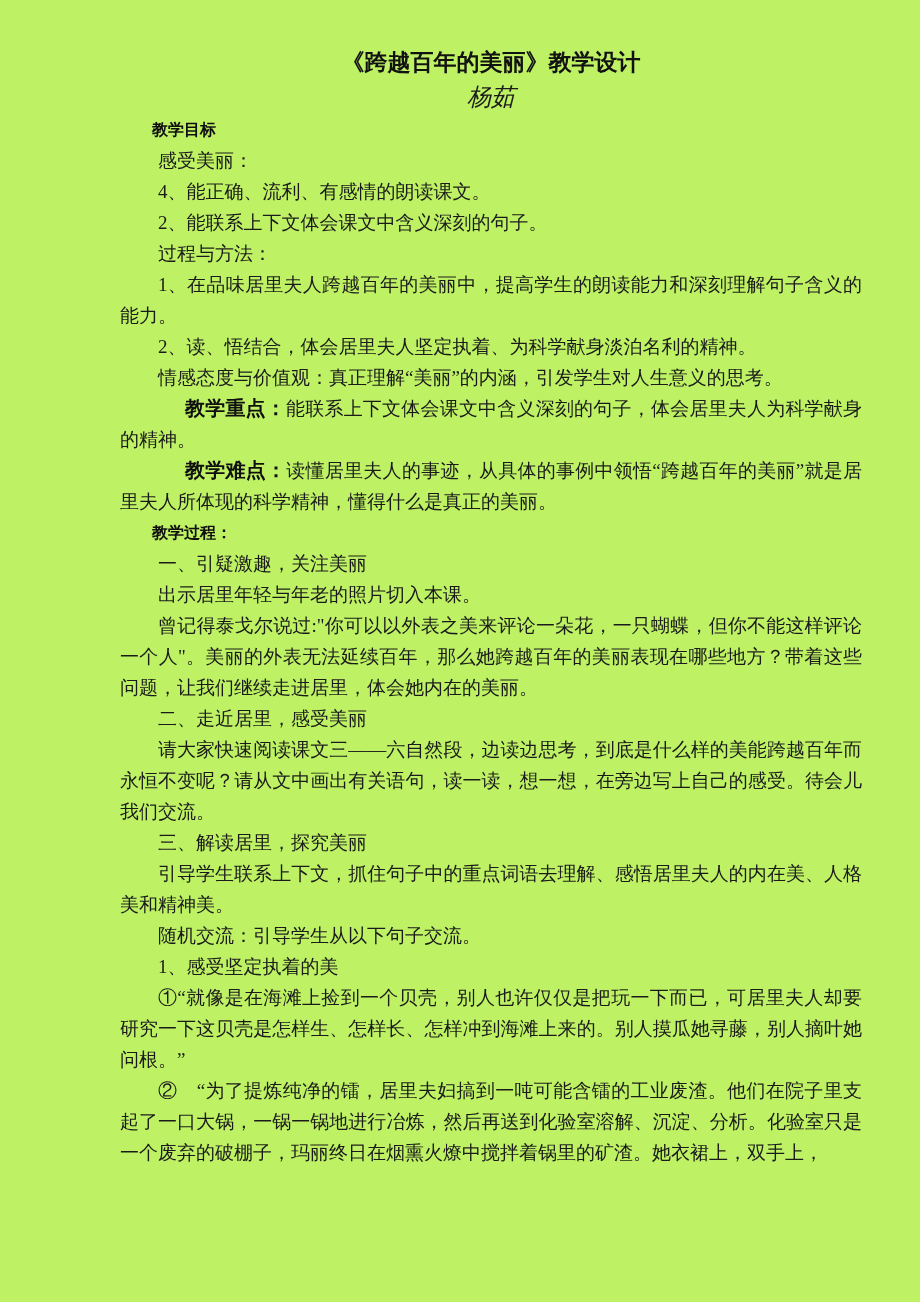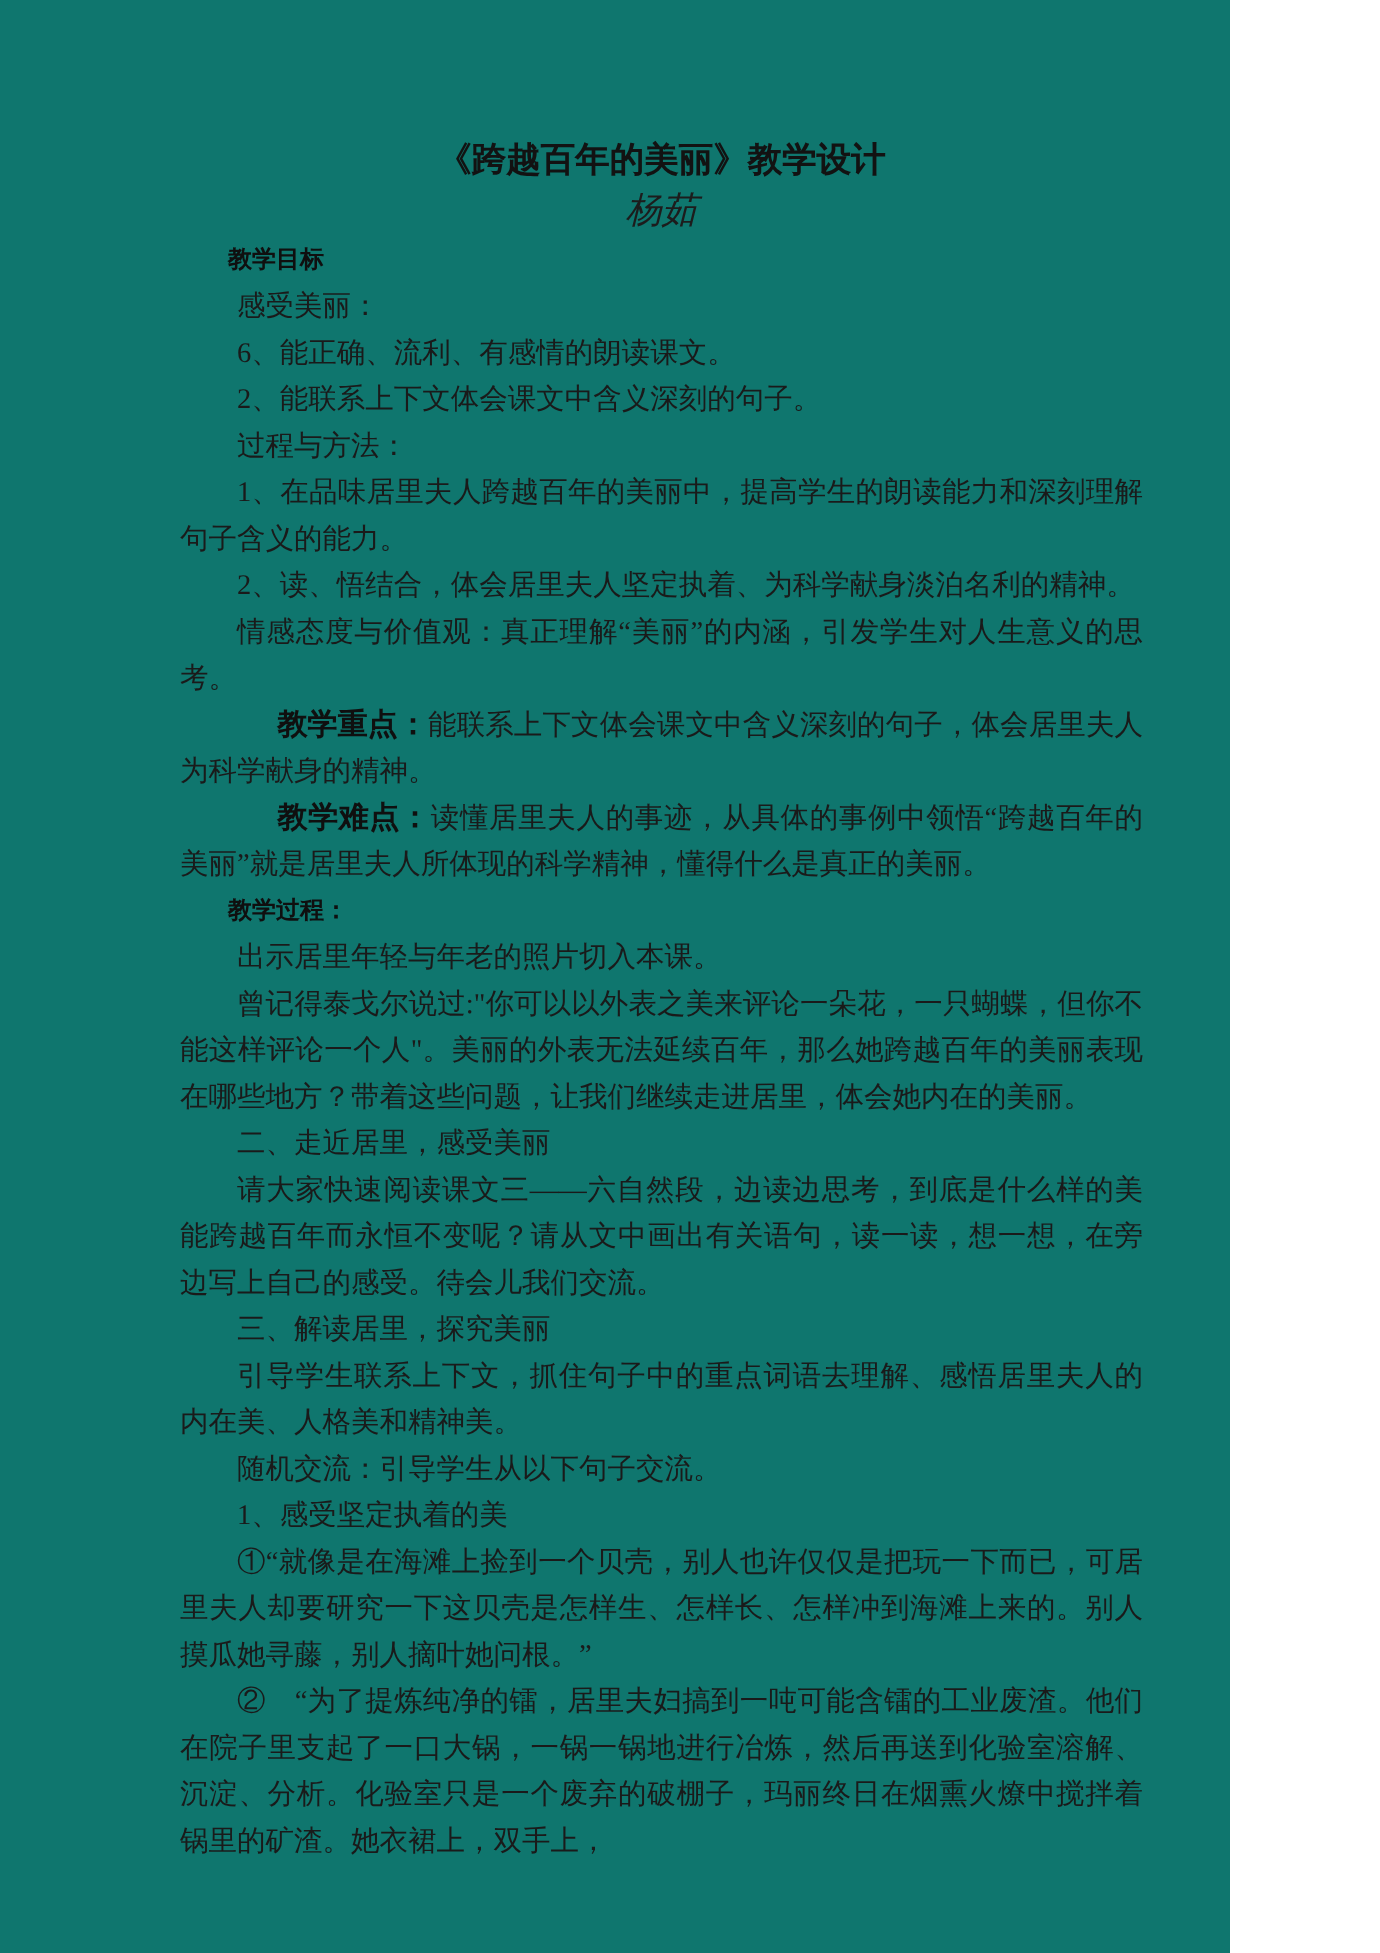--- a/index.html
+++ b/index.html
@@ -2,25 +2,25 @@
 <html lang="zh"><head>
 <meta charset="utf-8">
 <style>
   html, body {
     margin: 0;
     padding: 0;
     background: #ffffff;
   }
   .page {
     position: relative;
-    width: 820px;
+    width: 920px;
     height: 1302px;
-    background: #0f766e;
+    background: #bef264;
     box-sizing: border-box;
-    padding: 88px 58px 0 120px;
+    padding: 44px 58px 0 120px;
     overflow: hidden;
   }
   .doc-title {
     margin: 0;
     font-family: "Liberation Sans", sans-serif;
     font-weight: bold;
     font-size: 23px;
     line-height: 36px;
     text-align: center;
     color: #121212;
@@ -63,29 +63,30 @@
 </style>
 </head>
 <body>
 
 <div class="page">
   <h1 class="doc-title">《跨越百年的美丽》教学设计</h1>
   <p class="doc-author">杨茹</p>
   <div class="doc-body" id="doc-body">
       <p class="line para--heading"><span>教学目标</span></p>
       <p class="line"><span>感受美丽：</span></p>
-      <p class="line"><span>6、能正确、流利、有感情的朗读课文。</span></p>
+      <p class="line"><span>4、能正确、流利、有感情的朗读课文。</span></p>
       <p class="line"><span>2、能联系上下文体会课文中含义深刻的句子。</span></p>
       <p class="line"><span>过程与方法：</span></p>
       <p class="line"><span>1、在品味居里夫人跨越百年的美丽中，提高学生的朗读能力和深刻理解句子含义的能力。</span></p>
       <p class="line"><span>2、读、悟结合，体会居里夫人坚定执着、为科学献身淡泊名利的精神。</span></p>
       <p class="line"><span>情感态度与价值观：真正理解“美丽”的内涵，引发学生对人生意义的思考。</span></p>
       <p class="line"><span class="bold-prefix">教学重点：</span><span>能联系上下文体会课文中含义深刻的句子，体会居里夫人为科学献身的精神。</span></p>
       <p class="line"><span class="bold-prefix">教学难点：</span><span>读懂居里夫人的事迹，从具体的事例中领悟“跨越百年的美丽”就是居里夫人所体现的科学精神，懂得什么是真正的美丽。</span></p>
       <p class="line para--heading"><span>教学过程：</span></p>
+      <p class="line"><span>一、引疑激趣，关注美丽</span></p>
       <p class="line"><span>出示居里年轻与年老的照片切入本课。</span></p>
       <p class="line"><span>曾记得泰戈尔说过:"你可以以外表之美来评论一朵花，一只蝴蝶，但你不能这样评论一个人"。美丽的外表无法延续百年，那么她跨越百年的美丽表现在哪些地方？带着这些问题，让我们继续走进居里，体会她内在的美丽。</span></p>
       <p class="line"><span>二、走近居里，感受美丽</span></p>
       <p class="line"><span>请大家快速阅读课文三——六自然段，边读边思考，到底是什么样的美能跨越百年而永恒不变呢？请从文中画出有关语句，读一读，想一想，在旁边写上自己的感受。待会儿我们交流。</span></p>
       <p class="line"><span>三、解读居里，探究美丽</span></p>
       <p class="line"><span>引导学生联系上下文，抓住句子中的重点词语去理解、感悟居里夫人的内在美、人格美和精神美。</span></p>
       <p class="line"><span>随机交流：引导学生从以下句子交流。</span></p>
       <p class="line"><span>1、感受坚定执着的美</span></p>
       <p class="line"><span>①“就像是在海滩上捡到一个贝壳，别人也许仅仅是把玩一下而已，可居里夫人却要研究一下这贝壳是怎样生、怎样长、怎样冲到海滩上来的。别人摸瓜她寻藤，别人摘叶她问根。”</span></p>
       <p class="line"><span>②　“为了提炼纯净的镭，居里夫妇搞到一吨可能含镭的工业废渣。他们在院子里支起了一口大锅，一锅一锅地进行冶炼，然后再送到化验室溶解、沉淀、分析。化验室只是一个废弃的破棚子，玛丽终日在烟熏火燎中搅拌着锅里的矿渣。她衣裙上，双手上，</span></p>

